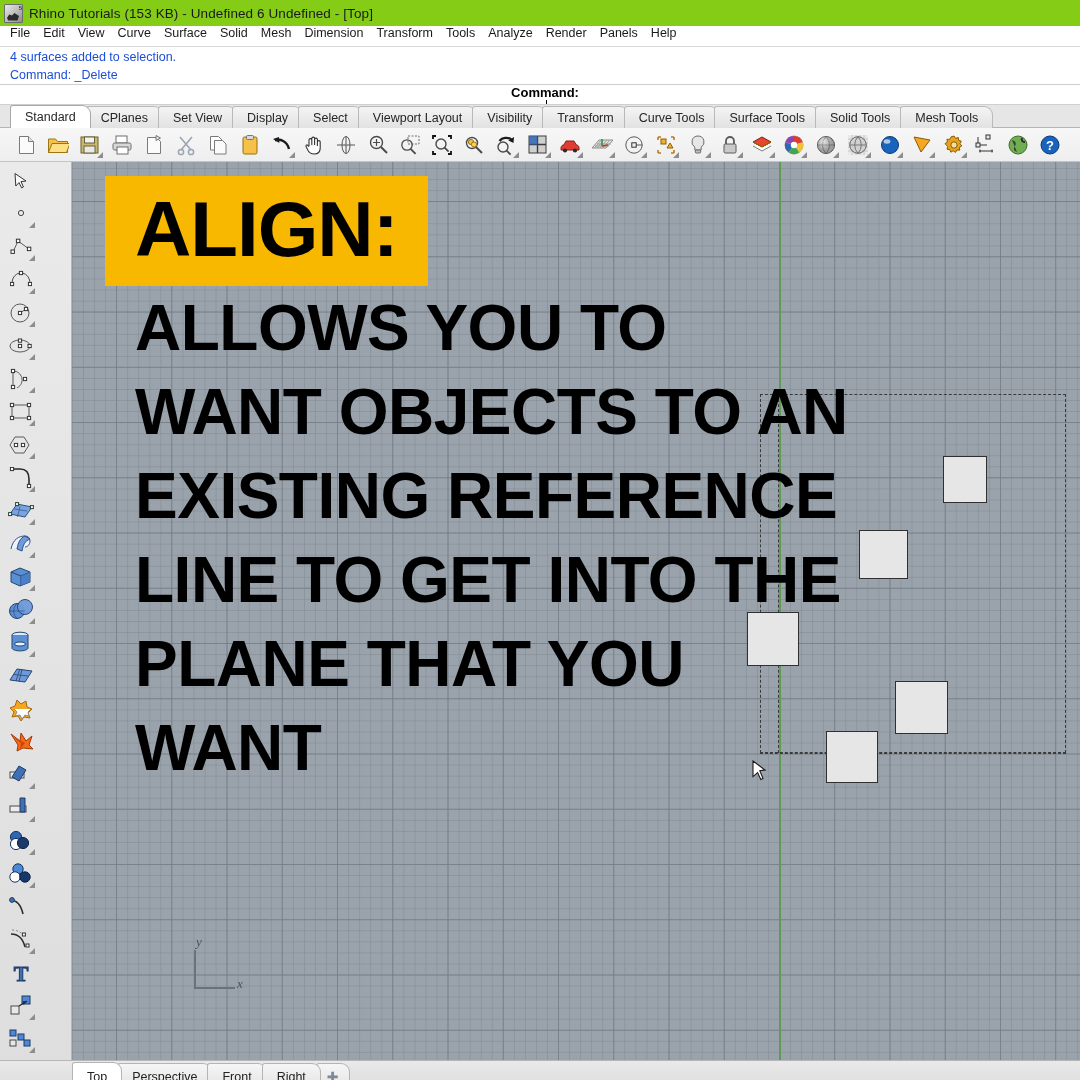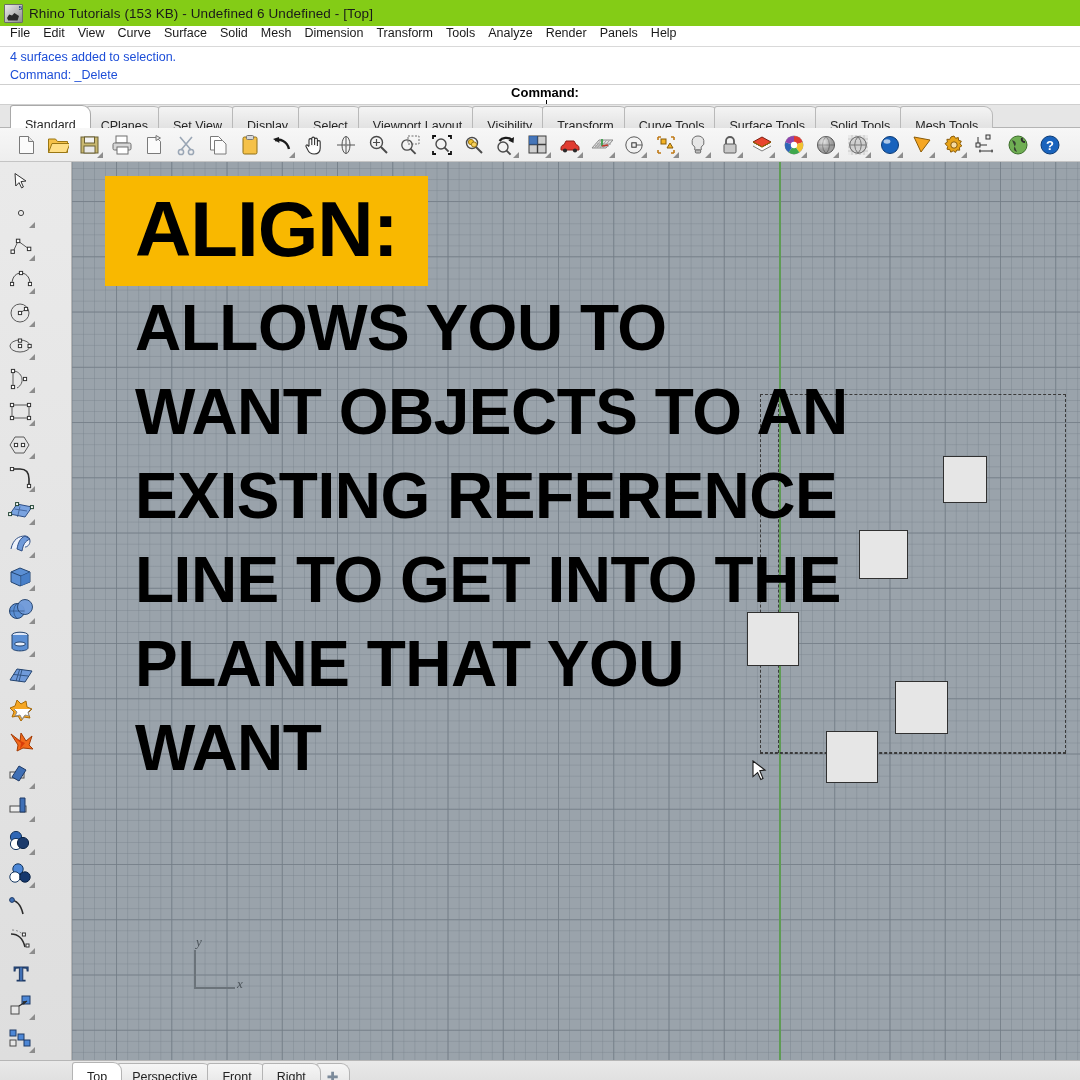--- a/index.html
+++ b/index.html
@@ -59,21 +59,21 @@
   
   #tabstrip{
     height:24px;background:#e6e6e6;display:flex;align-items:flex-end;
     border-top:1px solid #cfcfcf; position:relative; overflow:hidden;
     padding-left:10px;
   }
   #tabstrip::after{
     content:"";position:absolute;left:0;bottom:0;width:100%;height:1px;background:#b4b4b4;
   }
   .tt{
-    position:relative;height:22px;line-height:22px;padding:8px 14px;
+    position:relative;height:22px;line-height:22px;padding:0 14px;
     font-size:12.5px;color:#262626;white-space:nowrap;
     background:linear-gradient(180deg,#f4f4f4 0%,#e2e2e2 100%);
     border:1px solid #b9b9b9;border-bottom:none;
     border-radius:3px 9px 0 0; margin-right:-5px;
     transform:skewX(0deg);
     z-index:1;
   }
   .tt.active{
     background:#ffffff;z-index:9;height:23px;line-height:23px;
     border-color:#a9a9a9;

